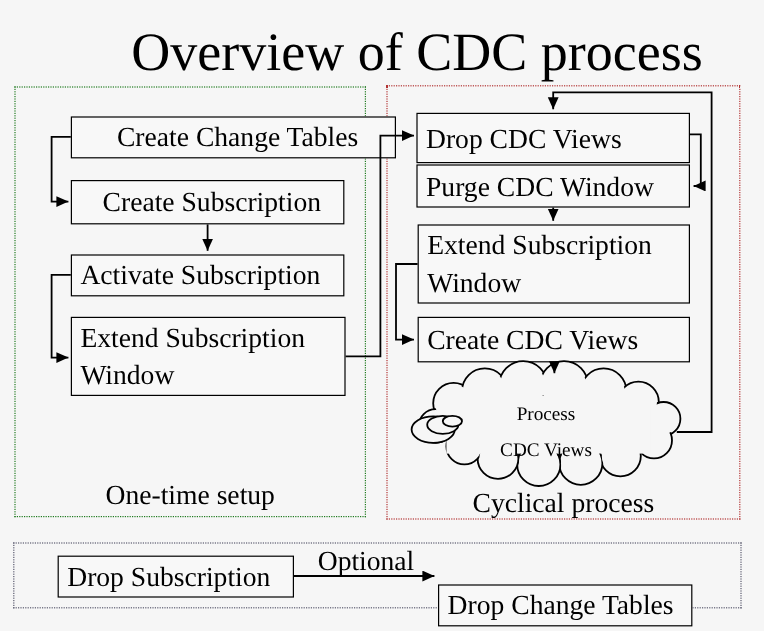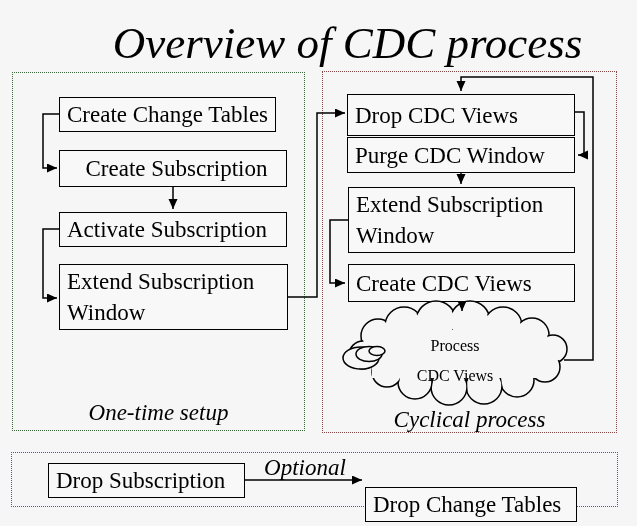--- a/index.html
+++ b/index.html
@@ -54,32 +54,32 @@
     line-height: 30px;
     z-index: 4;
   }
   svg.overlay {
     position: absolute;
     left: 0; top: 0;
     z-index: 3;
     pointer-events: none;
   }
   .node { z-index: 2; }
-  .label, .title { z-index: 2; font-style: italic; }
+  .label, .title { z-index: 2; }
 </style>
 </head>
 <body>
 
 <div class="title">Overview of CDC process</div>
 
 <div class="group setup"></div>
 <div class="group cyclical"></div>
 <div class="group optional"></div>
 
-<div class="node" style="left:59px;top:97px;width:217px;height:35px;">
+<div class="node" style="left:59px;top:97px;width:271px;height:35px;text-align:center;">
   <span>Create Change Tables</span>
 </div>
 <div class="node" style="left:59px;top:150px;width:228px;height:37px;align-items:center;">
   <span>Create Subscription</span>
 </div>
 <div class="node" style="left:59px;top:212px;width:228px;height:35px;justify-content:center;">
   <span>Activate Subscription</span>
 </div>
 <div class="node" style="left:59px;top:264px;width:229px;height:66px;justify-content:flex-start;padding-top:1px;">
   <span>Extend Subscription</span>

